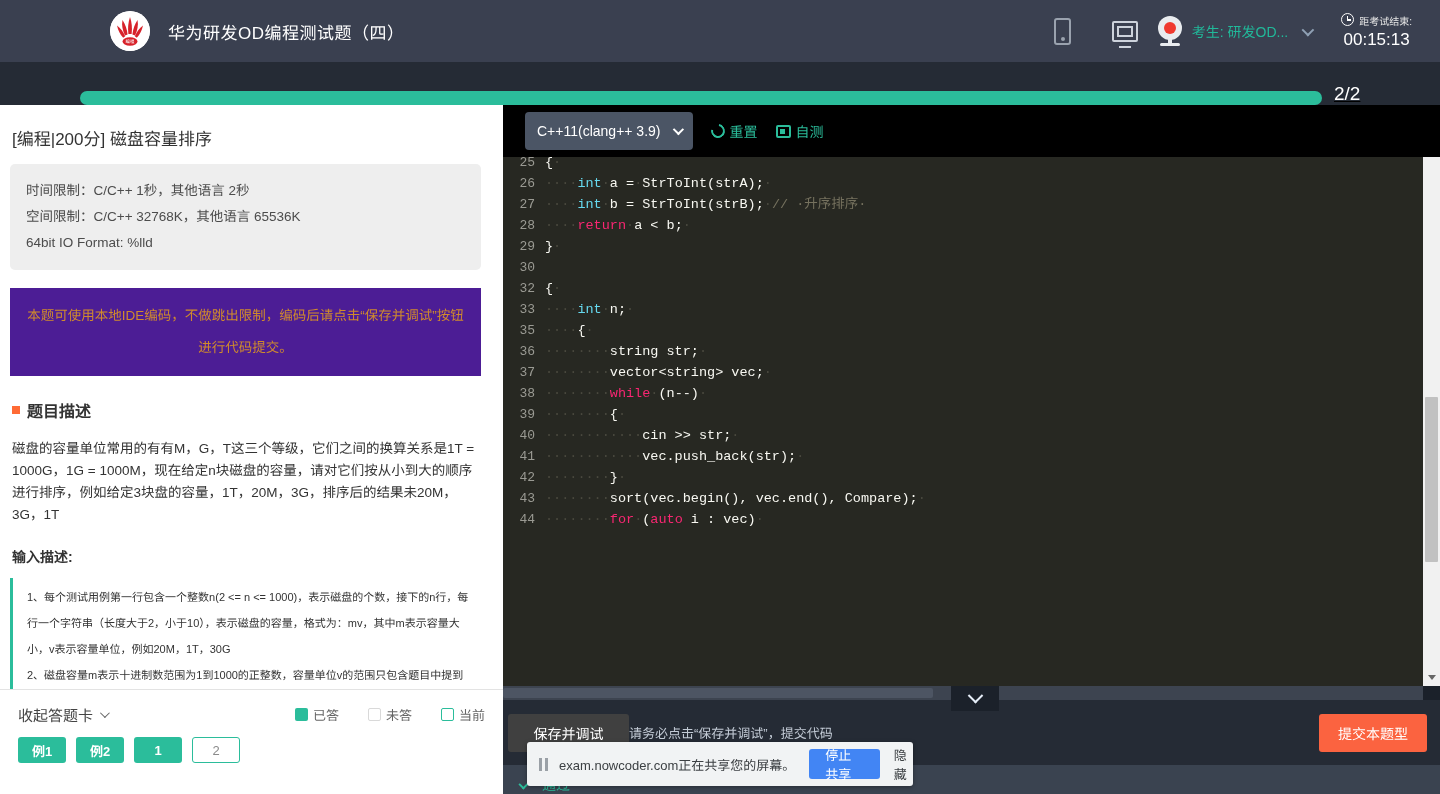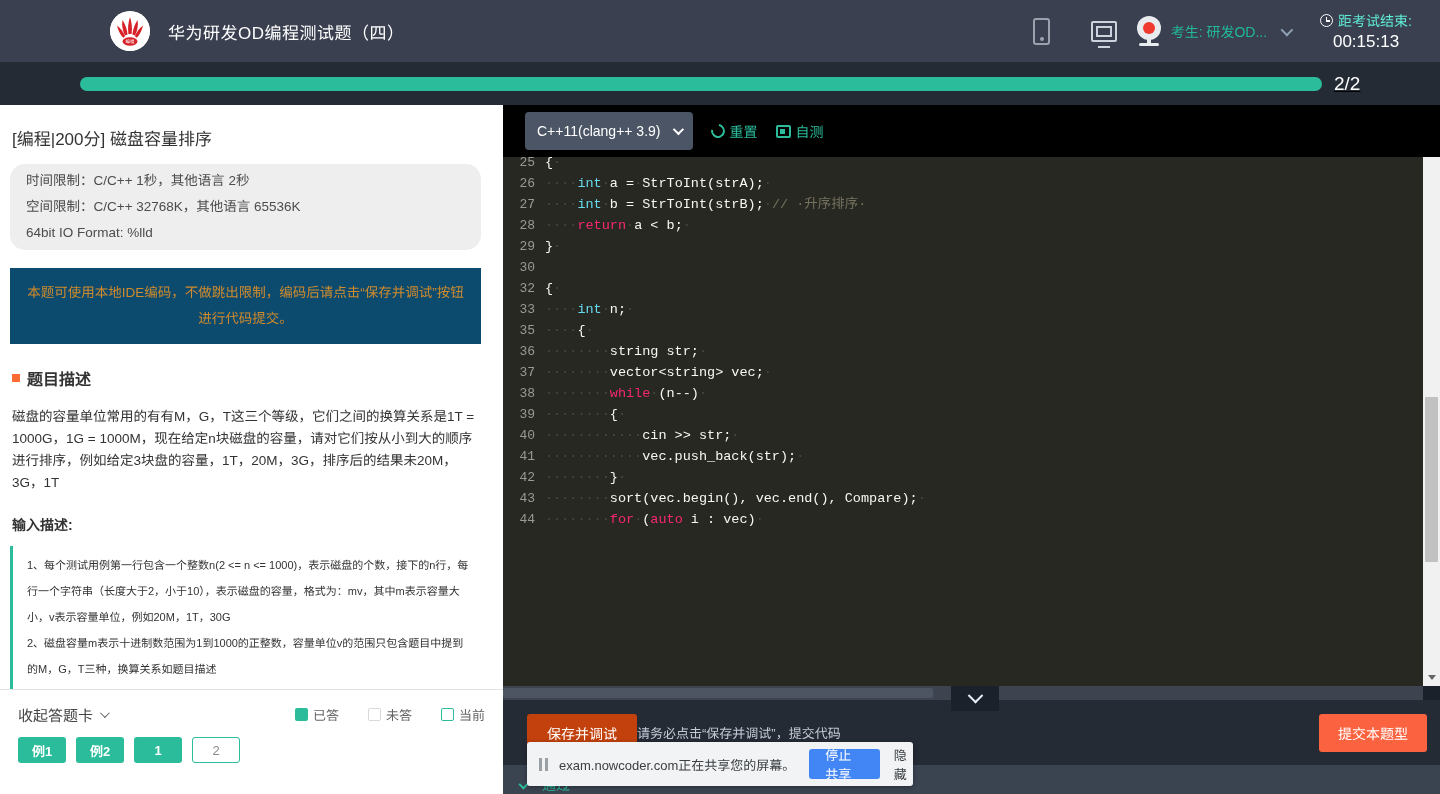--- a/index.html
+++ b/index.html
@@ -61,53 +61,53 @@
   .cam-icon .cam-base {
     position:absolute; left:4px; top:27px; width:20px; height:3px; border-radius:2px; background:#e9ecef;
   }
   .cam-user-name { color: #21b99a; font-size: 14px; white-space: nowrap; }
   .chev-down {
     display:inline-block; width:9px; height:9px; margin-left:14px;
     border-right:2px solid #8fa0b4; border-bottom:2px solid #8fa0b4;
     transform: rotate(45deg) translateY(-2px);
   }
   .timer-block { margin-left: 22px; margin-right: 28px; text-align: left; }
-  .timer-label { color:#5eead4; font-size: 14px; display:flex; align-items:center; white-space: nowrap;}
+  .timer-label { color:#e5e5e5; font-size: 10px; display:flex; white-space: nowrap;}
   .clock-icon {
     width: 13px; height: 13px; border-radius:50%; border:1.5px solid #ffffff;
     position:relative; margin-right:5px; flex: 0 0 auto;
   }
   .clock-icon::after{content:"";position:absolute;left:4.5px;top:2px;width:1.5px;height:4.5px;background:#fff;}
   .clock-icon::before{content:"";position:absolute;left:5px;top:5.5px;width:4px;height:1.5px;background:#fff;}
   .timer-value { color:#ffffff; font-size: 17px; margin-top:2px; text-align:center; }
 
   
   .progress-row {
     position:absolute; left:0; top:62px; width:1440px; height:43px;
-    background:#252b35; display:flex; align-items:center;text-decoration:underline;
+    background:#252b35; display:flex; align-items:flex-end;text-decoration:underline;
   }
   .progress-track {
     margin-left: 80px; width: 1242px; height: 14px; border-radius: 7px;
     background: #2bbd9b;
   }
   .progress-count { margin-left: 12px; color:#ffffff; font-size:19px; }
 
   
   .left-panel {
     position:absolute; left:0; top:105px; width:503px; height:584px;
     background:#ffffff; overflow:hidden;
   }
   .left-scroll-area { padding: 14px 22px 0 10px; }
   .prob-title { font-size: 17px; color:#333; margin: 6px 0 14px 2px; }
   .limits-box {
-    background:#eeeeee; border-radius:15px; padding: 4px 16px; margin-bottom: 18px;
+    background:#eeeeee; border-radius:5px; padding: 14px 16px; margin-bottom: 18px;
   }
   .limits-box div { font-size: 13.5px; color:#4c4c4c; line-height: 26px; }
   .notice-box {
-    background:#0c4a6e; color:#d08b2c; font-size:13.5px; line-height:26px;
+    background:#4c1d95; color:#d08b2c; font-size:13.5px; line-height:32px;
     padding: 12px 16px; text-align:center; margin-bottom: 22px;
   }
   .sec-head { font-size:16px; font-weight:bold; color:#333; display:flex; align-items:center; margin: 6px 0 16px 2px;}
   .sec-head .bullet { width:8px; height:8px; background:#ff6b35; margin-right:7px; display:inline-block;}
   .desc-p { font-size:13.5px; color:#333; line-height:22px; margin: 0 0 20px 2px;}
   .sub-head { font-size:14px; font-weight:bold; color:#333; margin: 0 0 12px 2px;}
   .quote-box {
     border-left: 3px solid #2bbd9b; padding: 6px 12px 8px 14px; font-size:11px;
     color:#333; line-height:26px; margin-bottom: 18px;
   }
@@ -210,21 +210,21 @@
     background:#1b212a; display:flex; align-items:center; justify-content:center; cursor:pointer; z-index:6;
   }
   .chev-btn i { width:11px;height:11px;border-right:2.5px solid #e6eef8;border-bottom:2.5px solid #e6eef8;
     transform:rotate(45deg) translate(-2px,-2px);}
 
   .action-bar {
     position:absolute; left:0; top:595px; width:937px; height:65px; background:#252b35;
     display:flex; align-items:center;
   }
   .save-btn {
-    margin-left:24px; width:110px; height:38px; background:#c2410c; color:#fff;
+    margin-left:5px; width:121px; height:38px; background:#404040; color:#fff;
     font-size:14px; display:flex;align-items:center;justify-content:center;border-radius:3px;cursor:pointer;
   }
   .action-hint { color:#c3cbd6; font-size:13px;}
   .submit-btn {
     margin-left:auto; margin-right:13px; width:108px; height:38px; background:#fb6340; color:#fff;
     font-size:14px; display:flex;align-items:center;justify-content:center;border-radius:3px;cursor:pointer;
   }
   .result-box { position:absolute; left:0; top:660px; width:937px; height:134px; background:#3a4350; padding: 9px 16px;}
   .res-pass { display:flex; align-items:center; color:#2bbd9b; font-size:14px;}
   .check-ic { display:inline-block; width:13px;height:7px;border-left:2px solid #2bbd9b;border-bottom:2px solid #2bbd9b;

